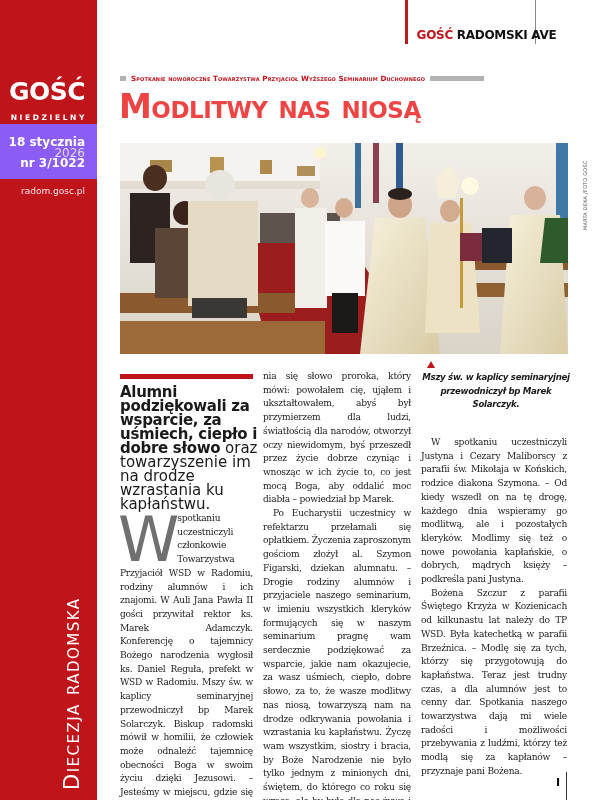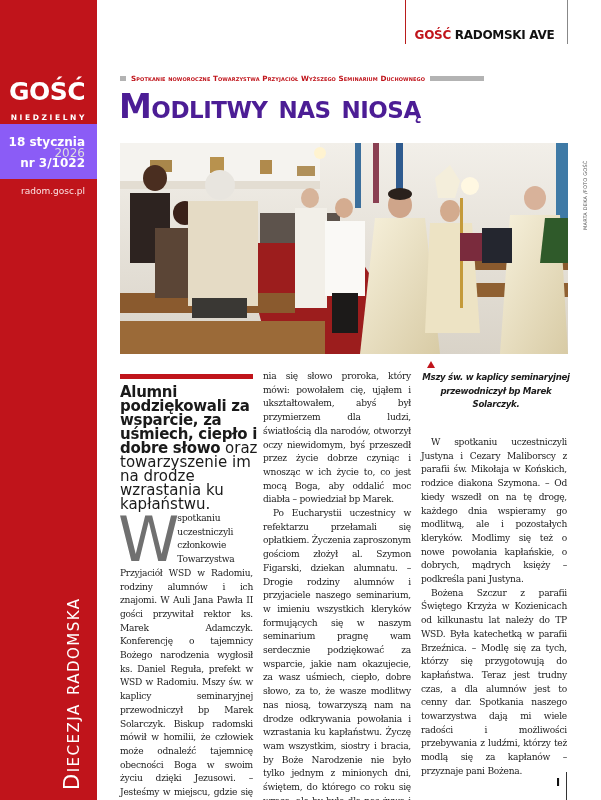--- a/index.html
+++ b/index.html
@@ -32,22 +32,22 @@
     font-family: "DejaVu Sans", sans-serif; font-size: 9px; color: #fbe4e4;
   }
   .vertical-title {
     position: absolute; left: 60px; top: 790px; transform-origin: 0 0; transform: rotate(-90deg);
     white-space: nowrap; color: #ffffff; font-family: "DejaVu Sans", sans-serif;
     font-size: 21px; letter-spacing: 1.5px; font-variant: small-caps; font-weight: normal;
   }
 
   
   .masthead {
-    position: absolute; left: 405px; top: 0; width: 163px; height: 44px;
-    border-left: 1px solid #b91c1c; border-right: 1px solid #888;
+    position: absolute; left: 405px; top: 0; width: 131px; height: 44px;
+    border-left: 3px solid #b91c1c; border-right: 1px solid #888;
   }
   .masthead-text {
     position: absolute; left: 0; bottom: 2px; width: 157px; text-align: center;
     font-family: "DejaVu Sans", sans-serif; font-weight: bold; font-size: 12px; letter-spacing: -0.3px;
   }
   .masthead-text .red { color: #c0141b; }
   .masthead-text .blk { color: #111; }
 
   
   .kicker {
@@ -56,21 +56,21 @@
   }
   .kicker .sq { width: 6px; height: 5px; background: #b3b3b3; margin-right: 5px; flex: 0 0 auto; }
   .kicker .txt {
     font-family: "DejaVu Sans", sans-serif; font-weight: bold; font-size: 7.2px; color: #c0141b;
     font-variant: small-caps; letter-spacing: 0.1px; white-space: nowrap;
   }
   .kicker .bar { height: 5px; background: #b3b3b3; flex: 1 1 auto; margin-left: 5px; }
   .headline {
     position: absolute; left: 119px; top: 88px;
     font-family: "DejaVu Sans", sans-serif; font-weight: bold; font-size: 33px;
-    font-variant: small-caps; letter-spacing: -0.5px; color: #4c1d95; white-space: nowrap; line-height: 38px;
+    font-variant: small-caps; letter-spacing: -0.5px; color: #ef4444; white-space: nowrap; line-height: 38px;
   }
 
   
   .photo {
     position: absolute; left: 120px; top: 143px; width: 448px; height: 211px; overflow: hidden;
     background: #e9e6e0;
   }
   .photo svg { display: block; }
   .photo-credit {
     position: absolute; left: 582px; top: 230px; transform-origin: 0 0; transform: rotate(-90deg);

